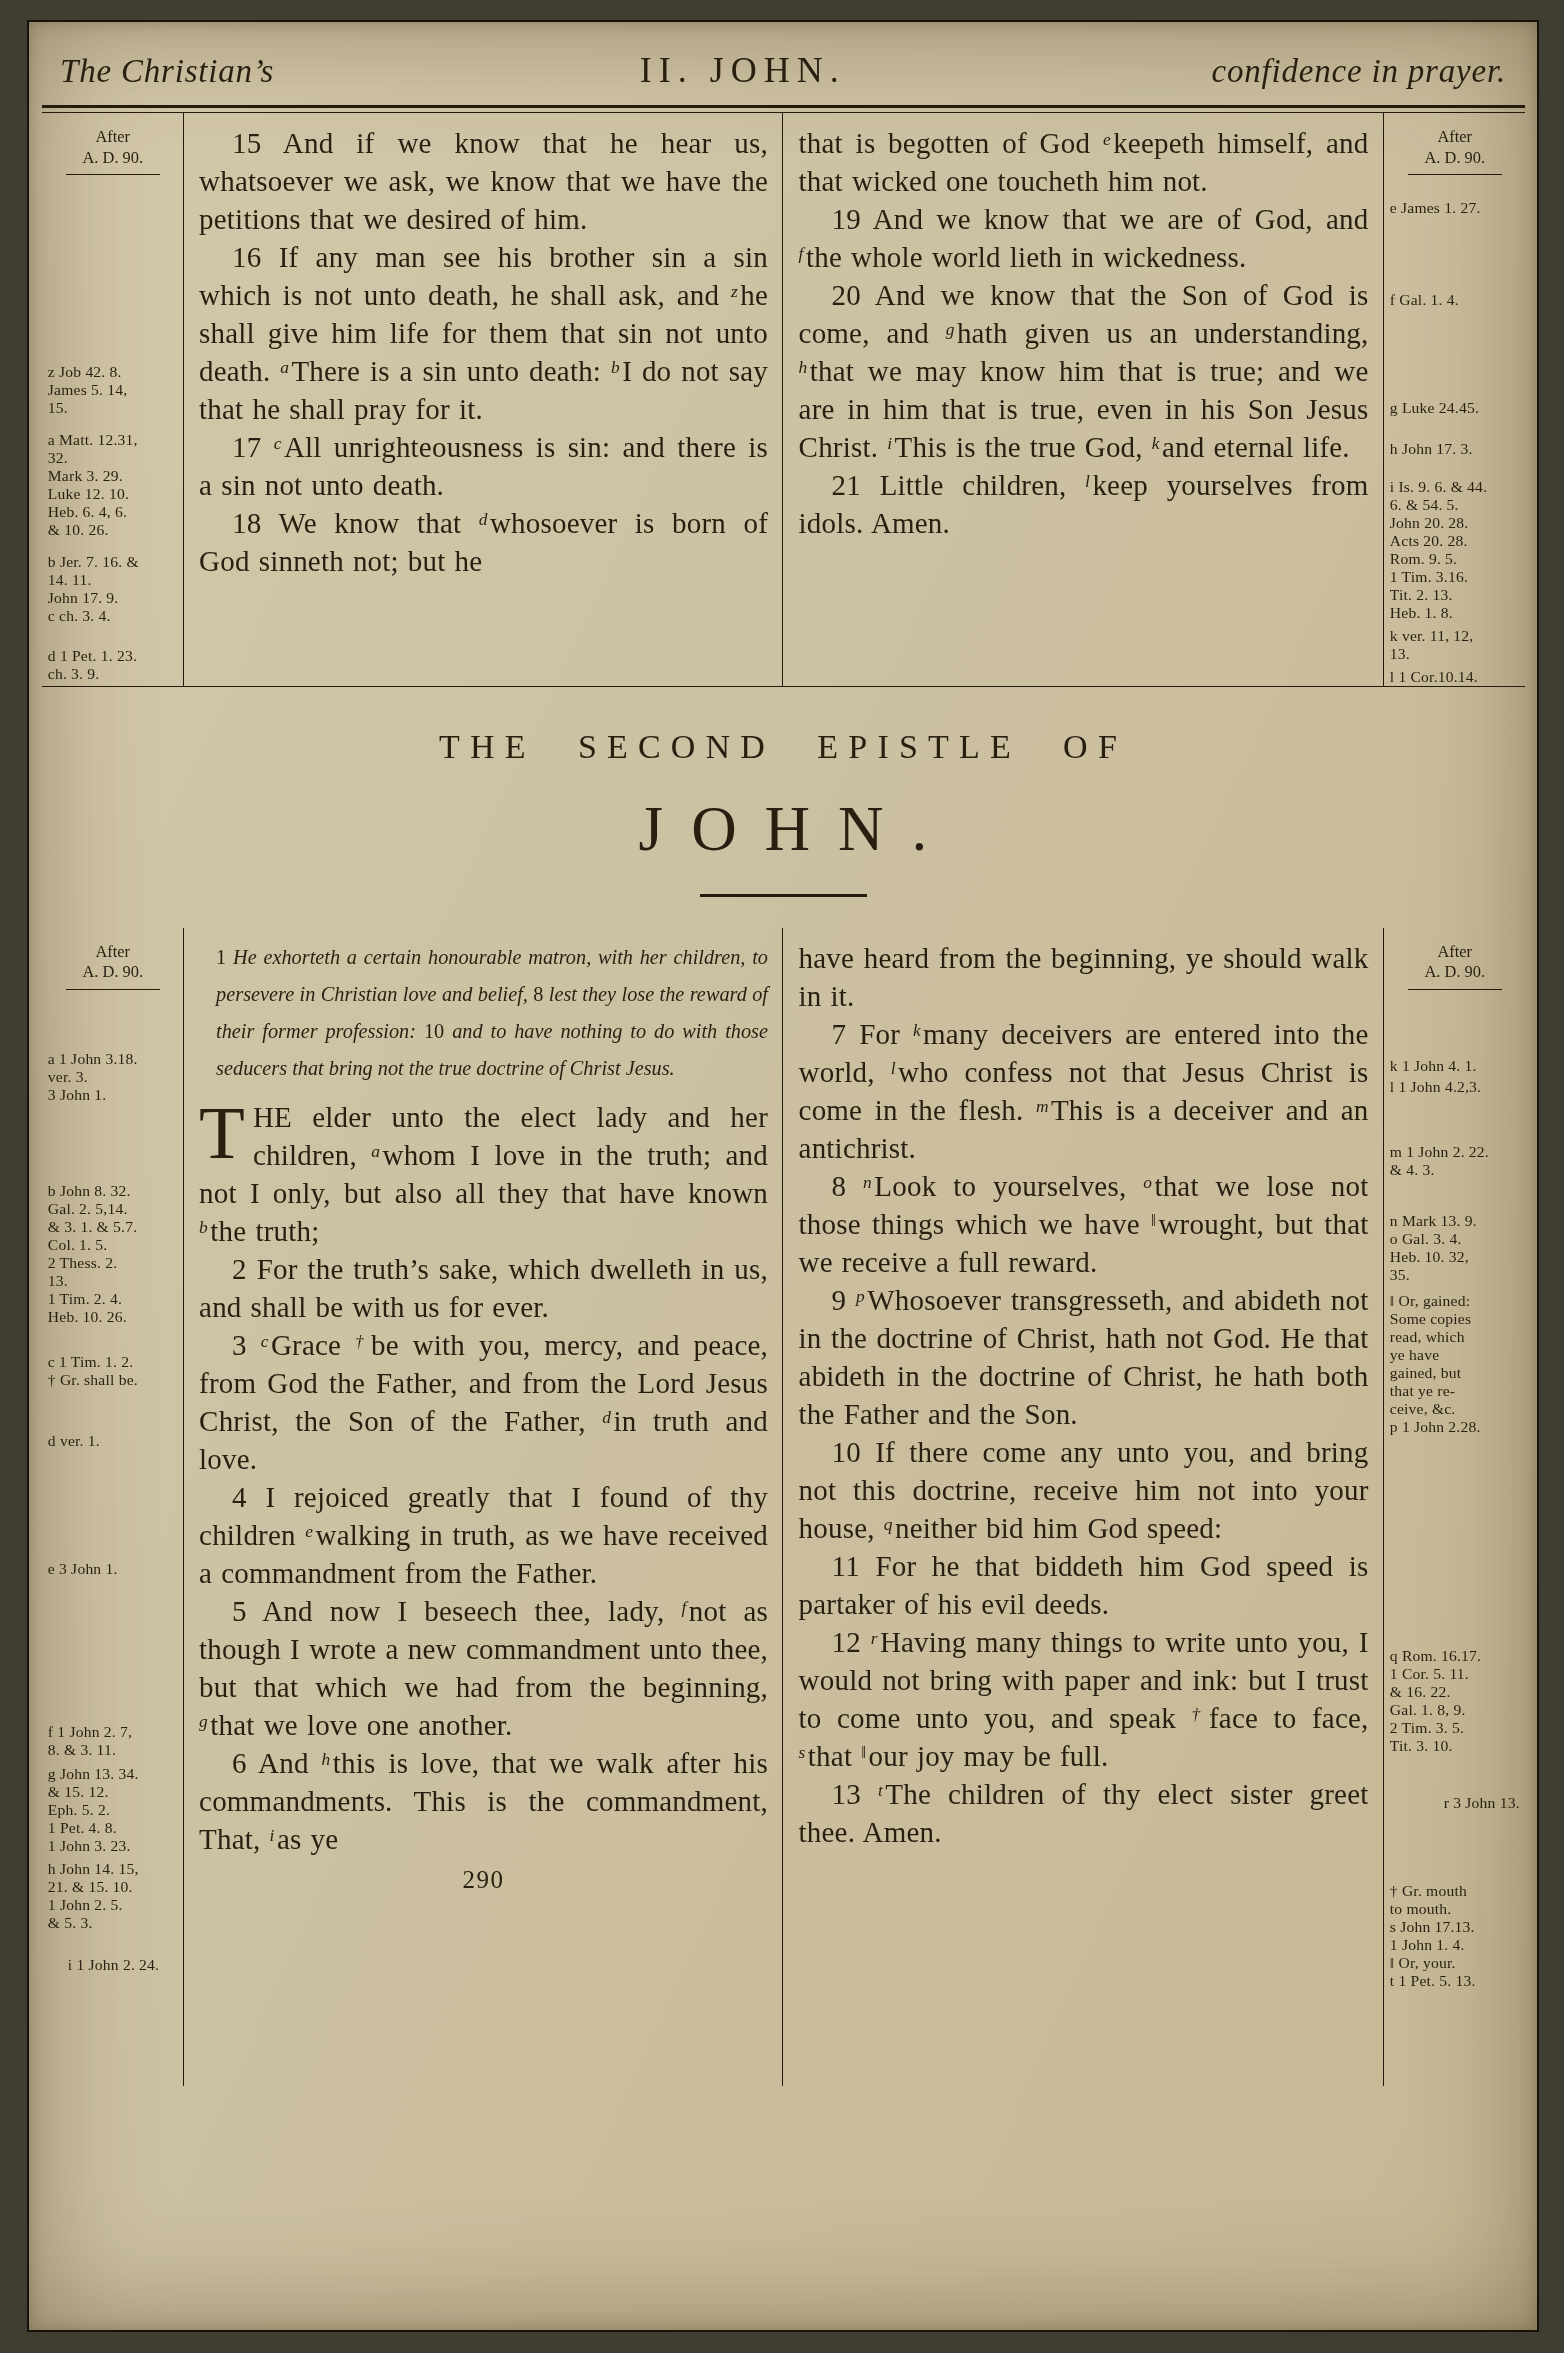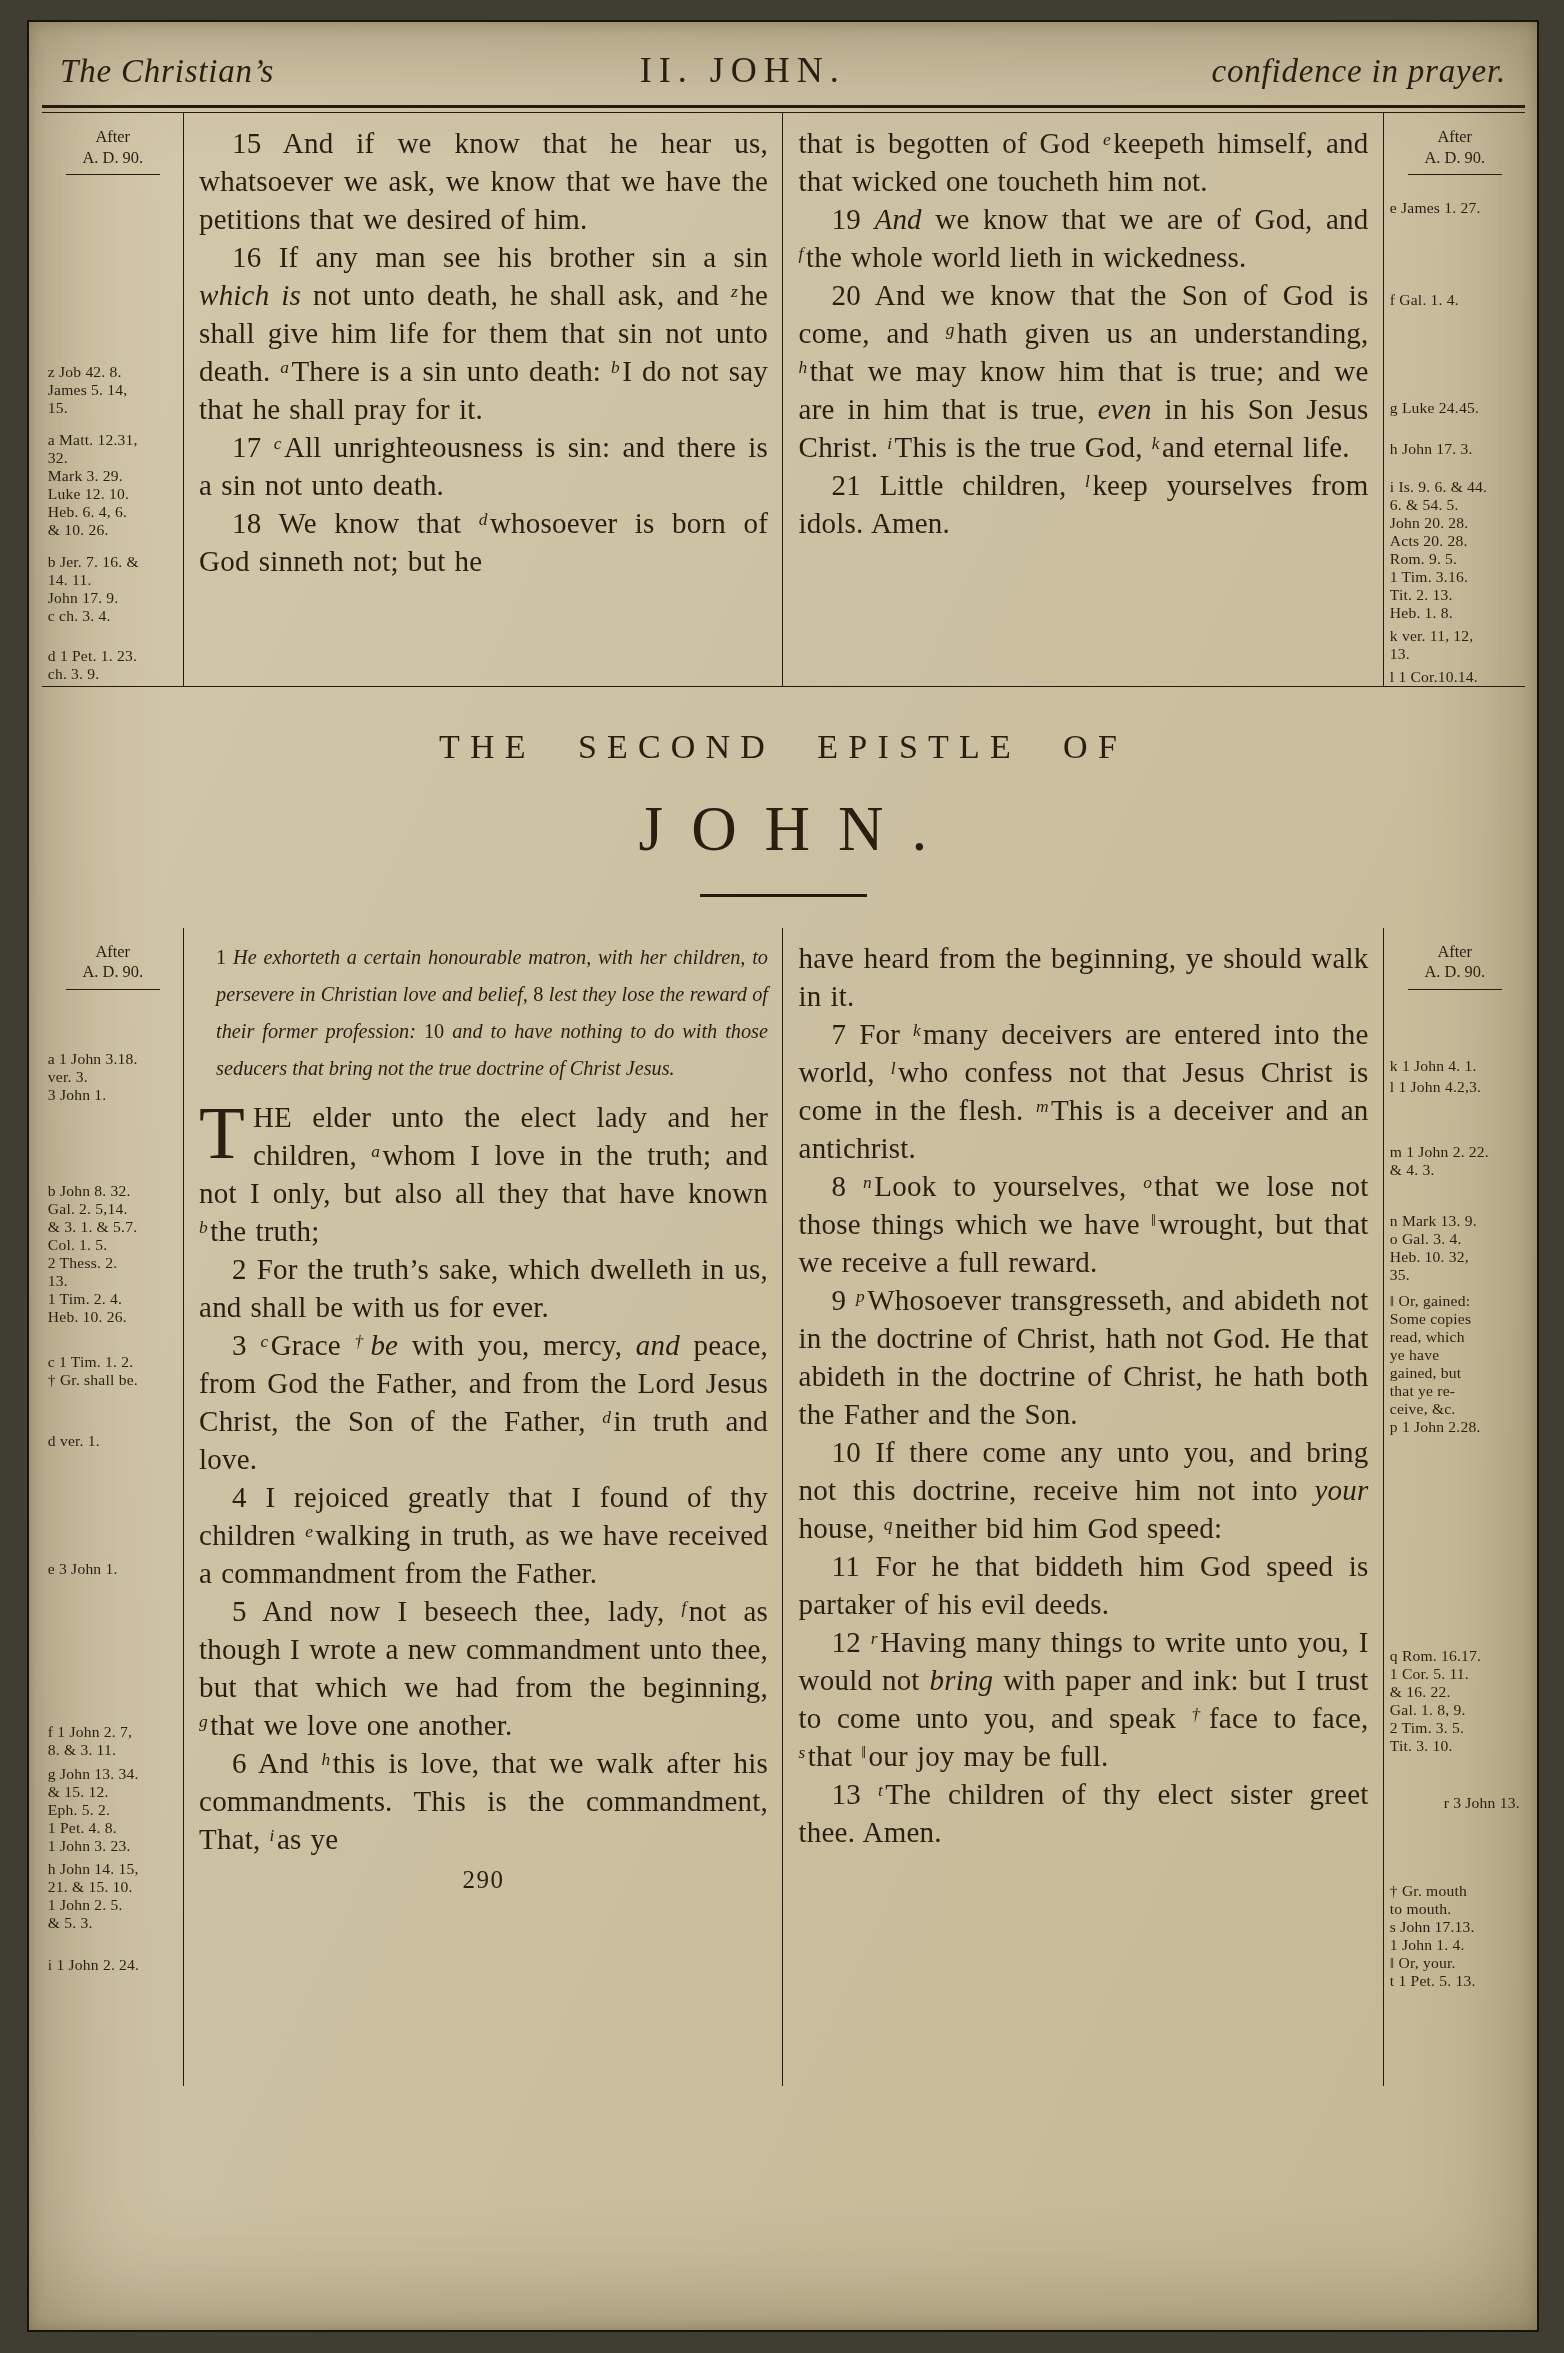--- a/index.html
+++ b/index.html
@@ -54,21 +54,21 @@
   .s1r .refblock:nth-child(6){ margin-top:4.7px; }
   .s1r .refblock:nth-child(7){ margin-top:4.7px; }
   .s2l .refblock:nth-child(1){ margin-top:60px; }
   .s2l .refblock:nth-child(2){ margin-top:78px; }
   .s2l .refblock:nth-child(3){ margin-top:27px; }
   .s2l .refblock:nth-child(4){ margin-top:43px; }
   .s2l .refblock:nth-child(5){ margin-top:110px; }
   .s2l .refblock:nth-child(6){ margin-top:145px; }
   .s2l .refblock:nth-child(7){ margin-top:6.3px; }
   .s2l .refblock:nth-child(8){ margin-top:5px; }
-  .s2l .refblock:nth-child(9){ margin-top:23.5px; }
+  .s2l .refblock:nth-child(9){ margin-top:23.5px;margin-left:20px; }
   .s2r .refblock:nth-child(1){ margin-top:67px; }
   .s2r .refblock:nth-child(2){ margin-top:3.1px; }
   .s2r .refblock:nth-child(3){ margin-top:47px; }
   .s2r .refblock:nth-child(4){ margin-top:33px; }
   .s2r .refblock:nth-child(5){ margin-top:7.8px; }
   .s2r .refblock:nth-child(6){ margin-top:211px; }
   .s2r .refblock:nth-child(7){ margin-top:39px;text-align:right; }
   .s2r .refblock:nth-child(8){ margin-top:70px; }
   
   .vpara {
@@ -76,21 +76,21 @@
     text-align:justify; text-indent:33px;
     letter-spacing:0.2px; word-spacing:1.6px;
   }
   .vpara.cont, .vpara.dcp { text-indent:0; }
   .vpara.summary {
     font-size:20.3px; line-height:37px; font-style:italic;
     text-indent:0; padding-left:17px; margin-bottom:11px;
     letter-spacing:0; word-spacing:0;
   }
   .summary .up { font-style:normal; }
-  .i { font-style:italic; }
+  .i { }
   .sup {
     font-size:60%; font-style:italic; line-height:0;
     vertical-align:.45em; margin-right:2.3px;
   }
   .dc {
     float:left; font-size:75px; line-height:63px;
     padding:3.1px 7.8px 0 0; font-style:normal;
   }
   
   .bookrule { margin:0 12.5px; border-top:1.6px solid #241b0d; }

